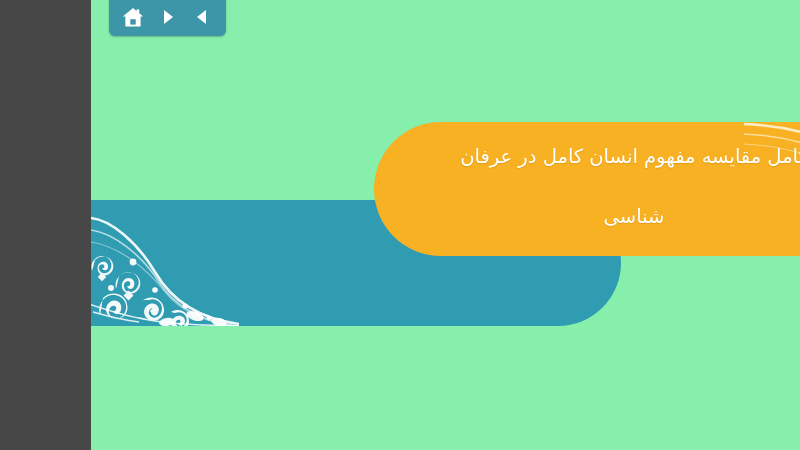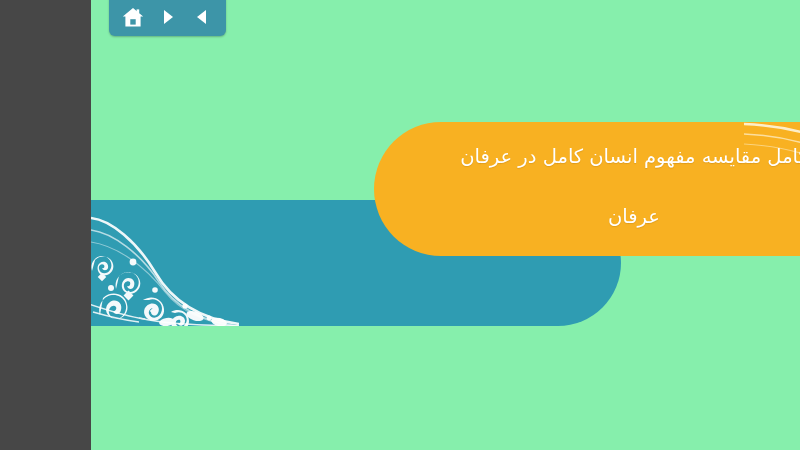--- a/index.html
+++ b/index.html
@@ -187,21 +187,21 @@
       <g fill="none" stroke="#fdf2d2" stroke-width="1.3" opacity="0.8">
         <path d="M60 2 c26 3 52 8 74 16"></path>
         <path d="M90 0 c30 6 56 16 74 30"></path>
         <path d="M150 60 c6 20 8 40 8 60"></path>
       </g>
     </svg>
 
     <div id="slide-title">
       <span>کامل مقایسه مفهوم انسان کامل در عرفان</span><br>
       <br>
-      <span>عرفان</span>
+      <span>شناسی</span>
     </div>
   </div>
 
   <div id="nav-toolbar">
 
     <div class="nav-btn" title="previous">
       <svg width="18" height="18" viewBox="0 0 18 18" aria-hidden="true">
         <path d="M13 2 L4 9 L13 16 Z" fill="#ffffff"></path>
       </svg>
     </div>

